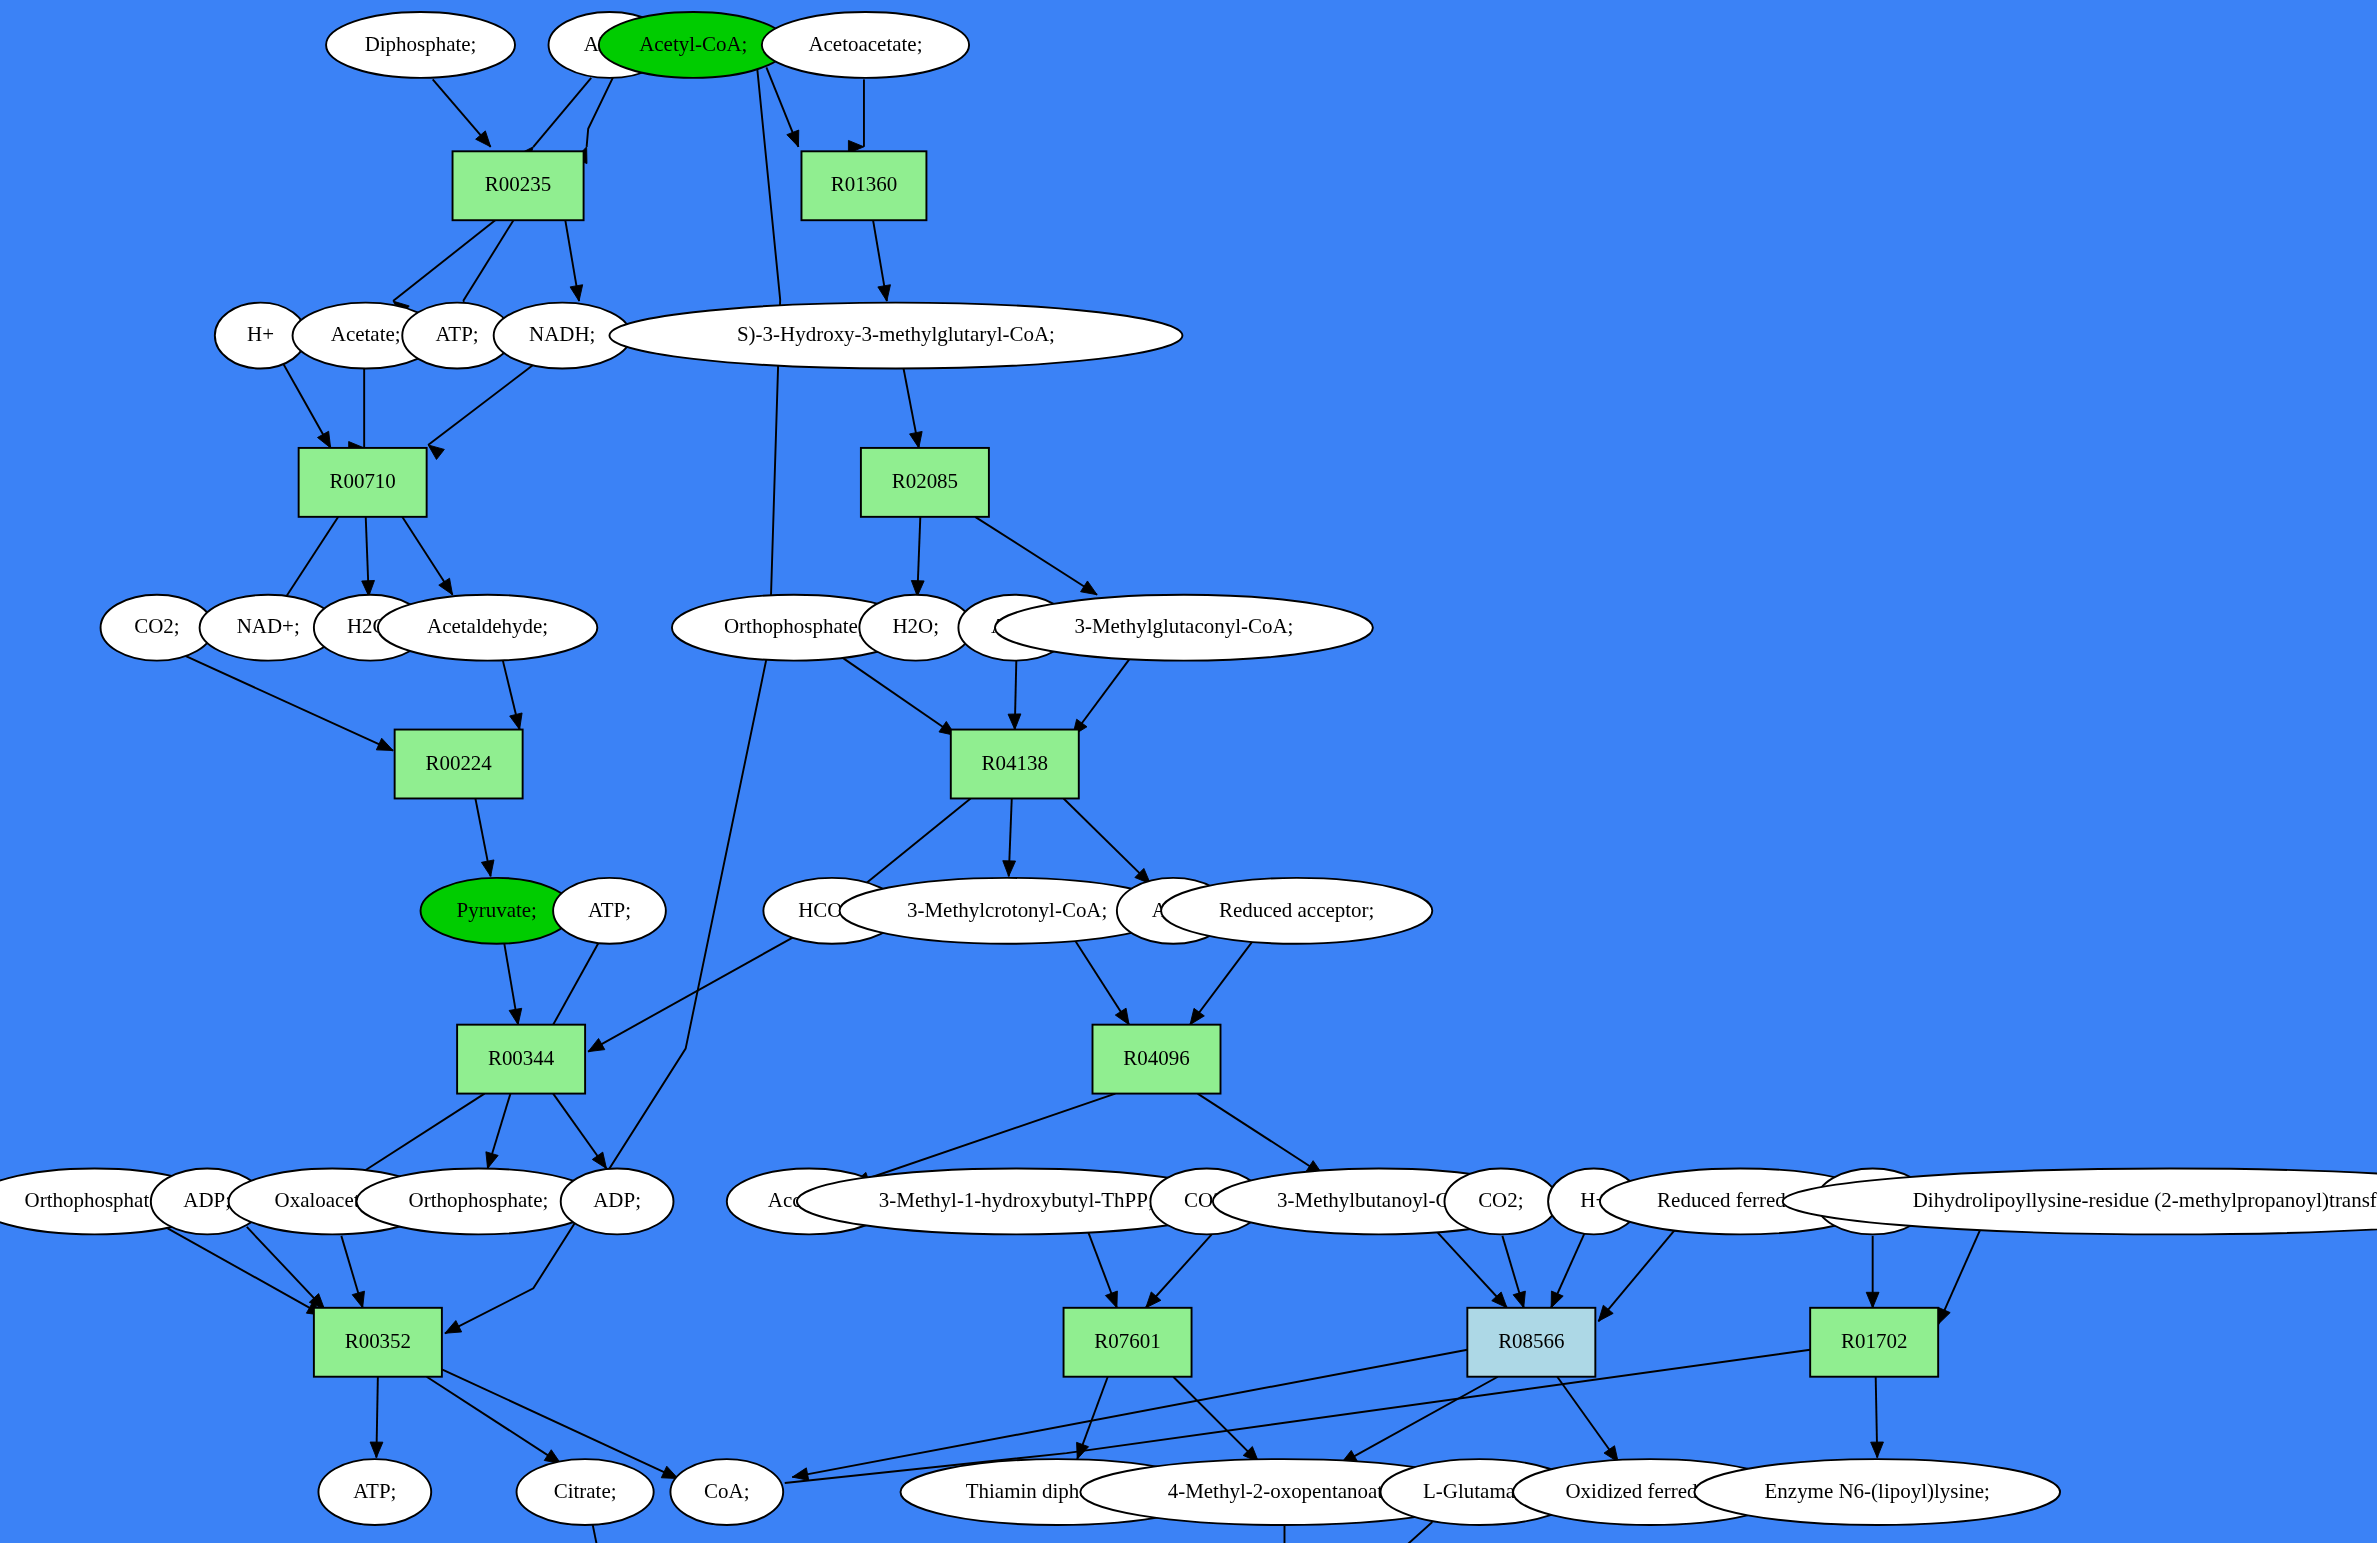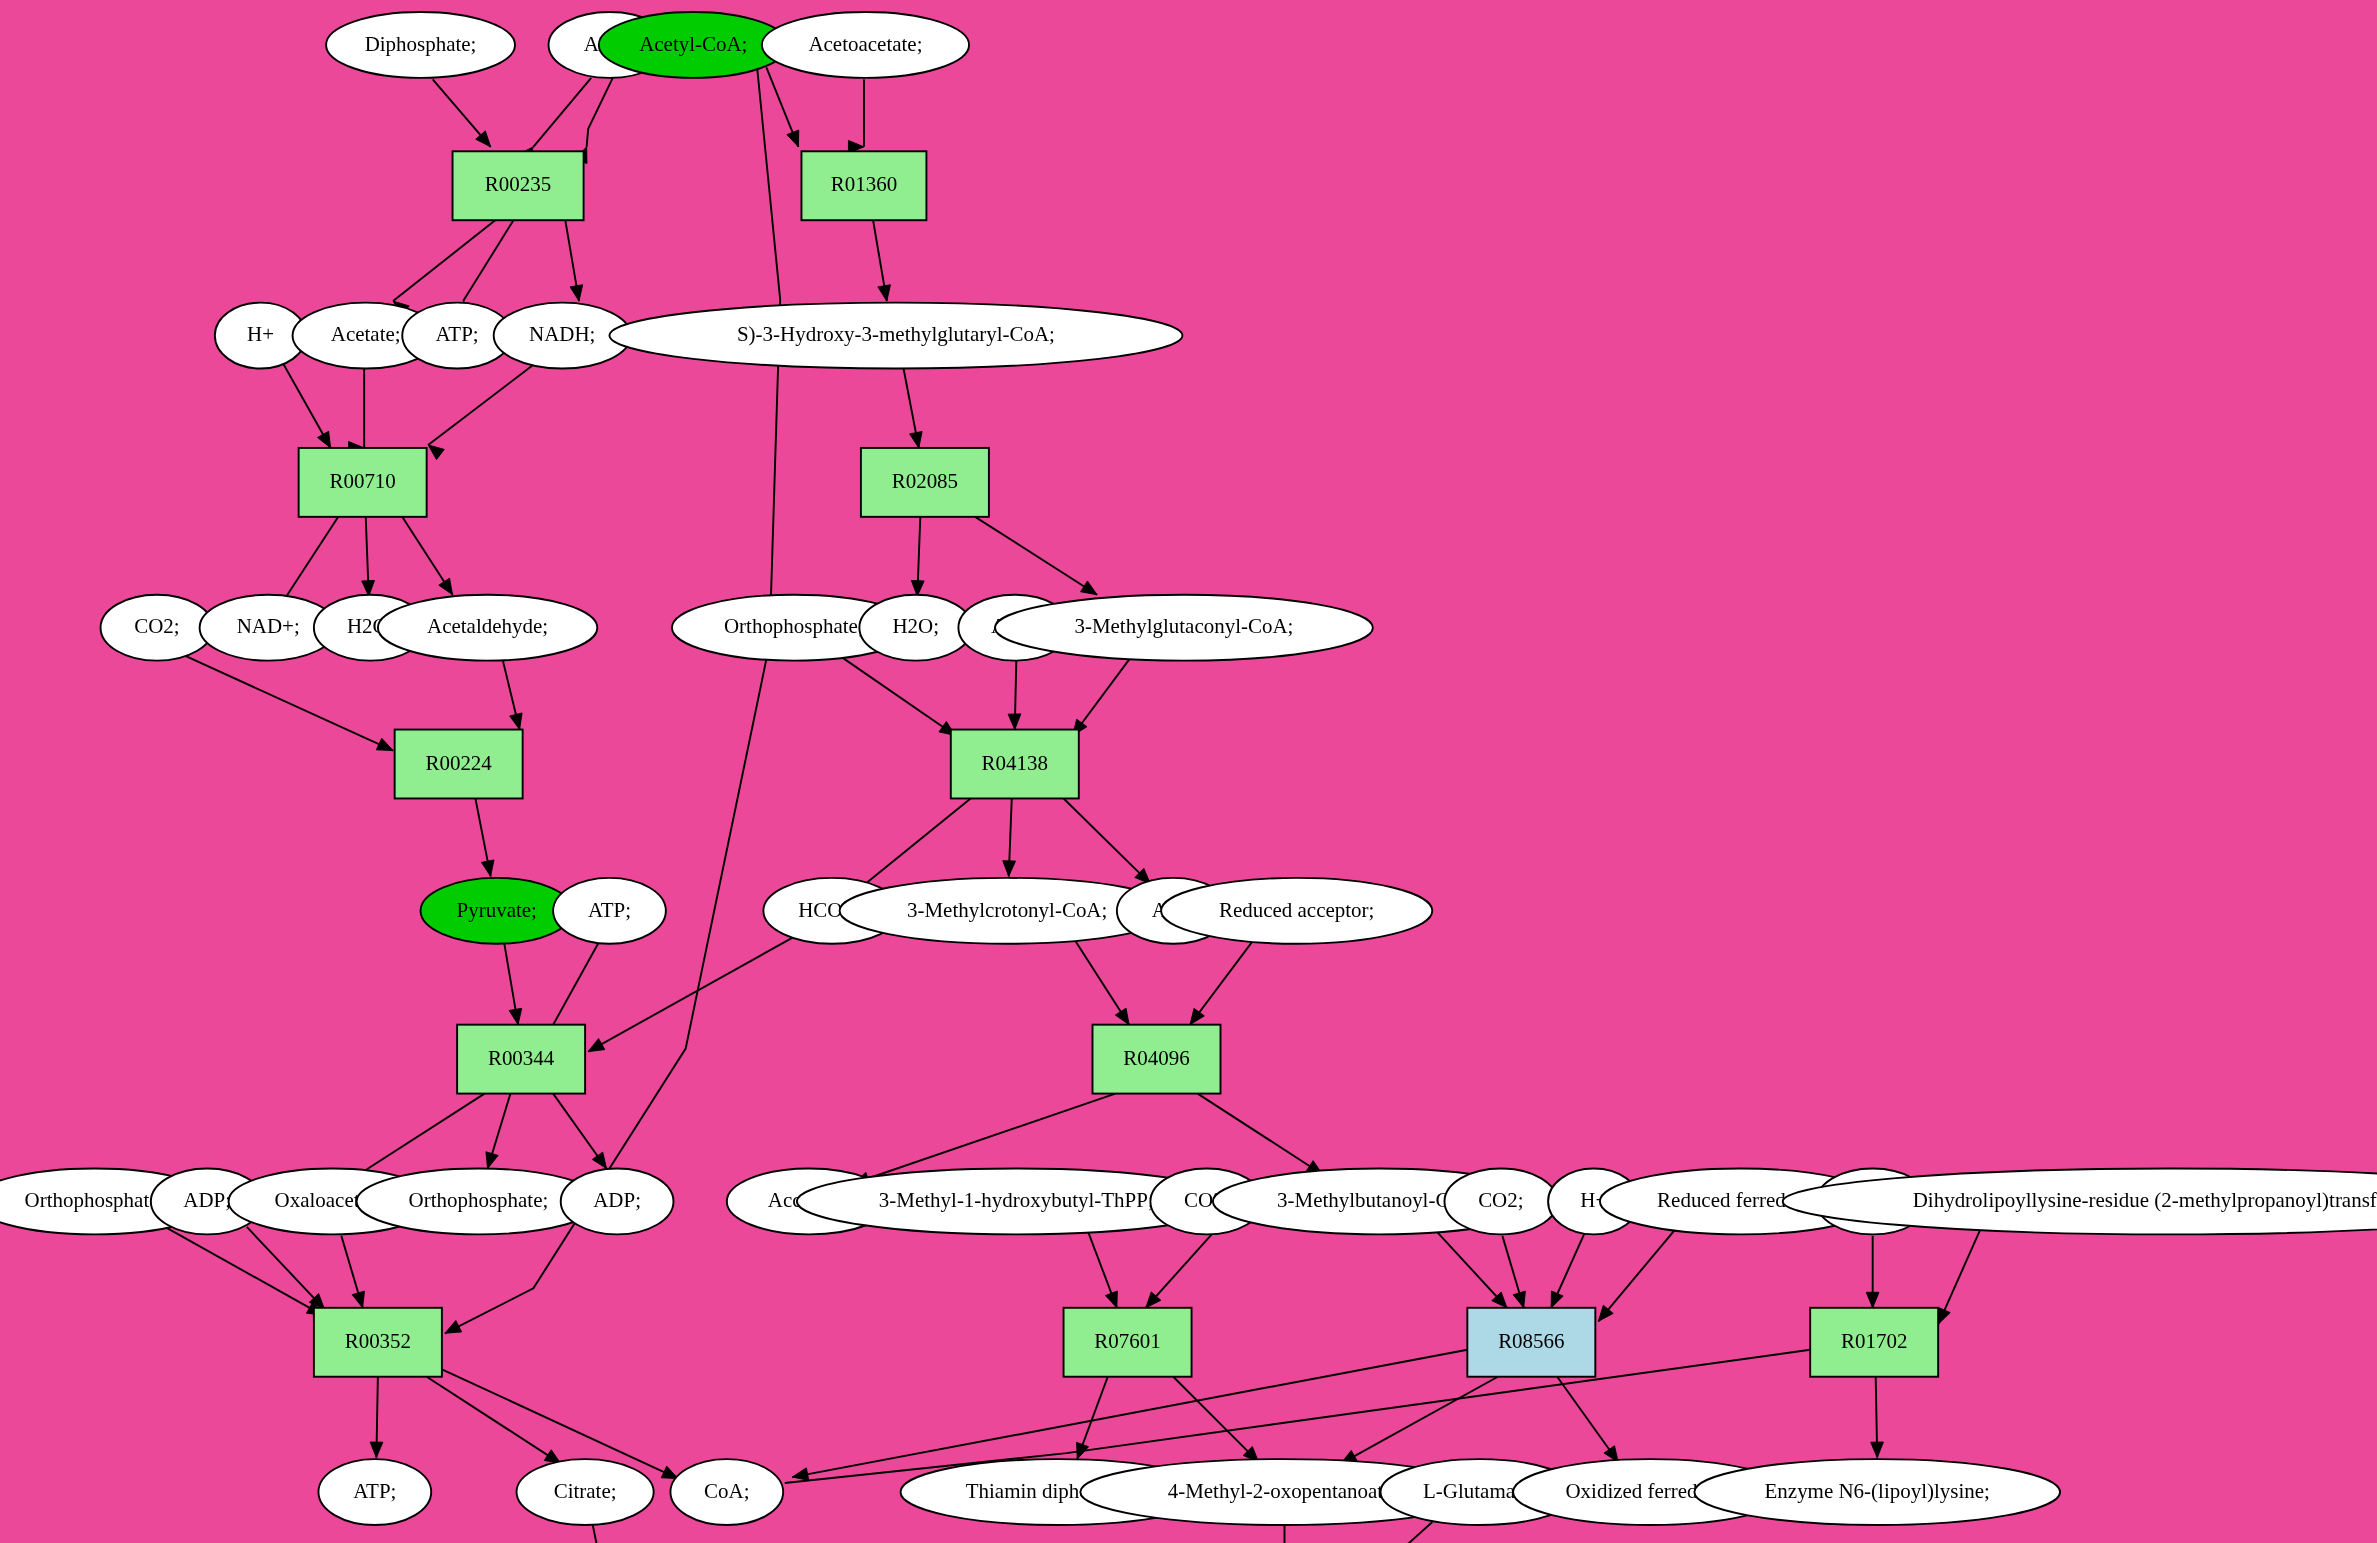--- a/index.html
+++ b/index.html
@@ -8,21 +8,21 @@
     padding: 0;
     background: #ffffff;
   }
   body {
     font-family: "Liberation Serif", "DejaVu Serif", serif;
   }
   #graph-root {
     position: relative;
     width: 2377px;
     height: 1543px;
-    background: #ec4899;
+    background: #3b82f6;
     overflow: hidden;
   }
   svg.graph-canvas {
     position: absolute;
     top: 0;
     left: 0;
     width: 2377px;
     height: 1543px;
   }
   .edge-line {

